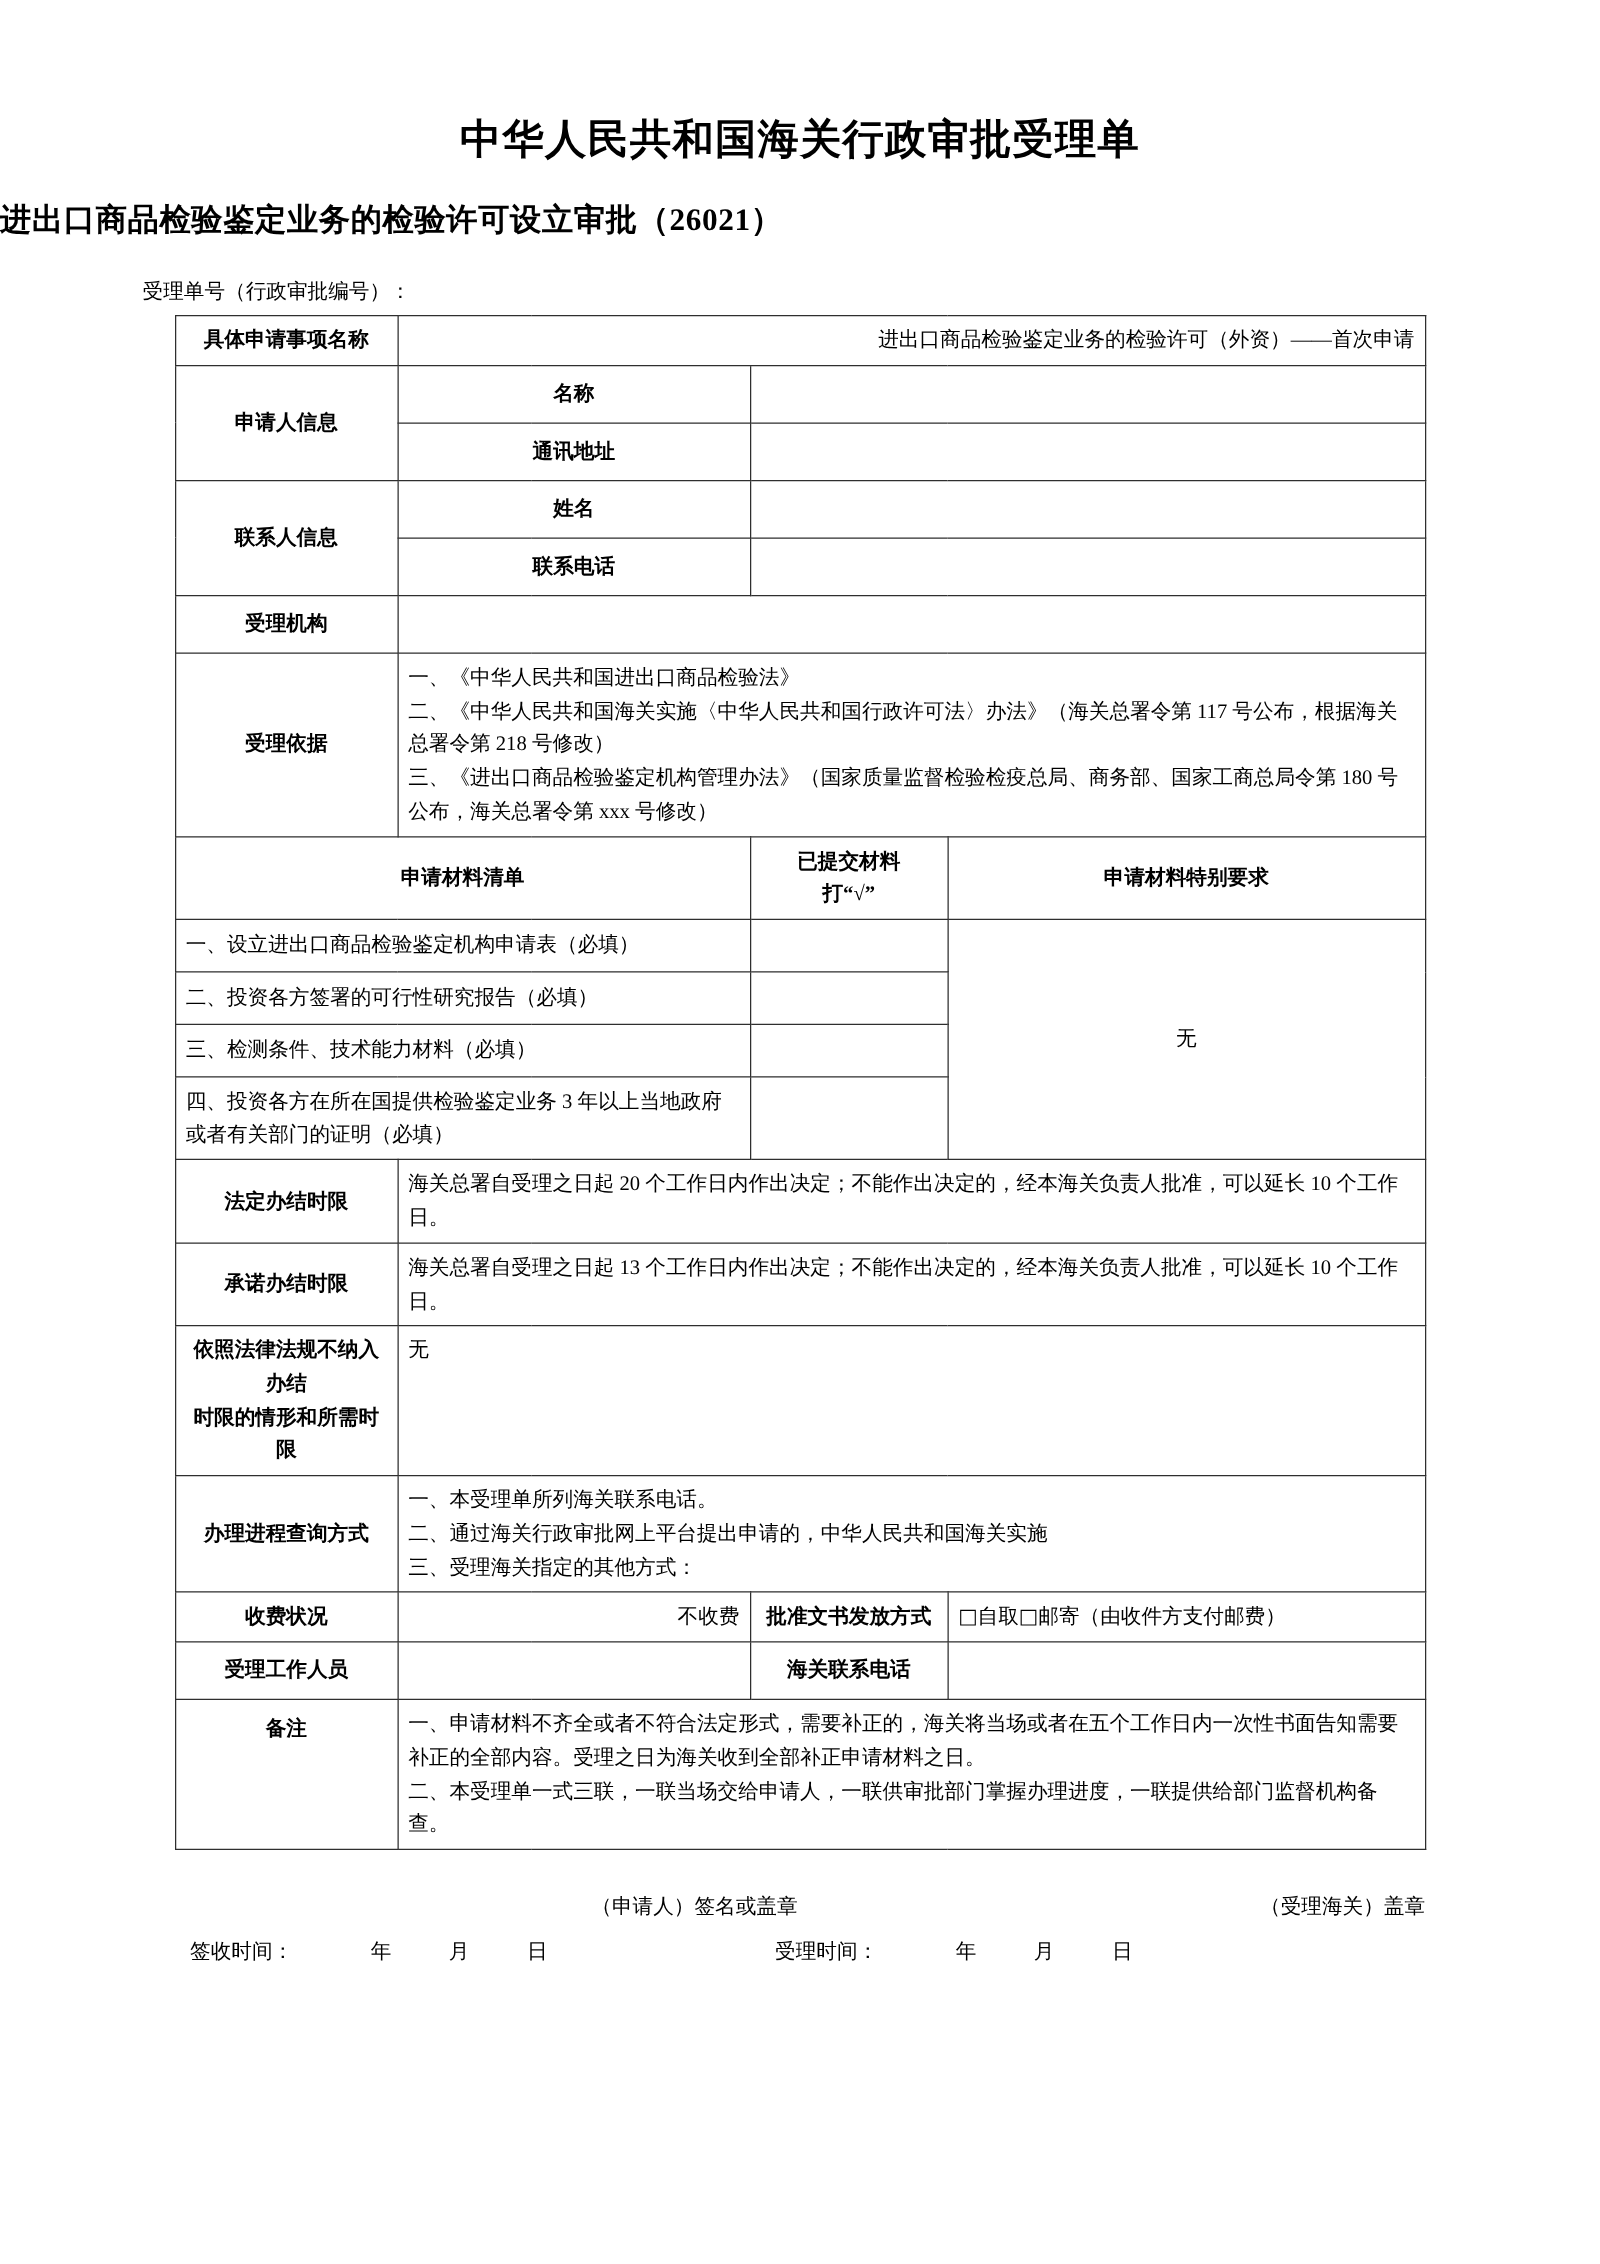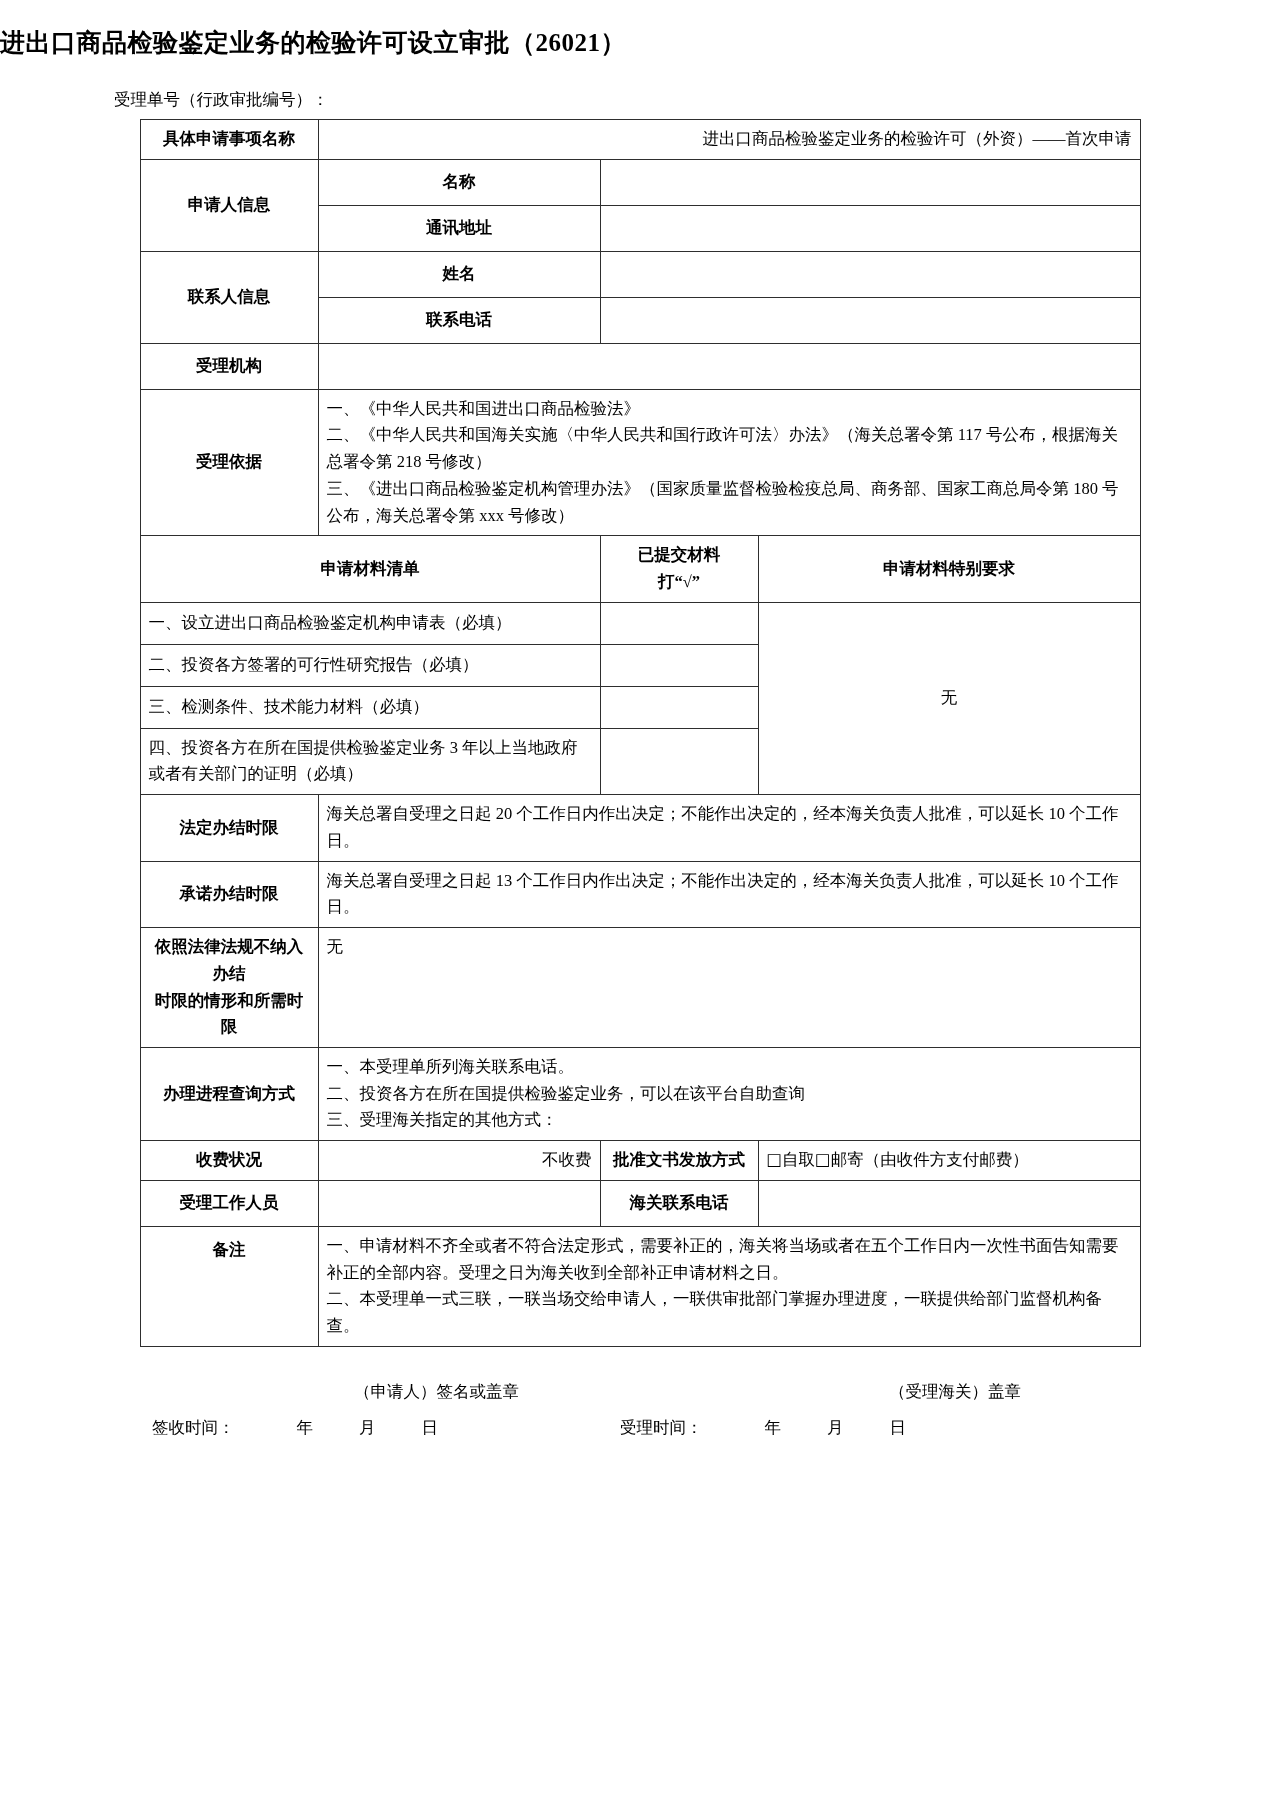--- a/index.html
+++ b/index.html
@@ -77,41 +77,42 @@
   .material-row td { height: 42px; }
   .no-mark { text-align: center; font-size: 17px; }
   .footer {
     width: 1000px;
     margin: 34px auto 0 auto;
     font-size: 16.5px;
     position: relative;
   }
   .sig-row {
     display: flex;
-    justify-content: center;
+    justify-content: flex-end;
     margin-bottom: 14px;
   }
   .sig-left { margin-left: 95px; }
   .sig-right { margin-left: 370px; }
   .time-row {
     display: flex;
     justify-content: flex-start;
     text-align: center;
   }
   .time-left { margin-left: 12px; }
   .time-right { margin-left: 182px; }
   .sp-wide { display: inline-block; width: 62px; }
   .sp-mid { display: inline-block; width: 46px; }
   .checkbox-glyph { font-family: "DejaVu Sans", sans-serif; font-size: 15px; }
 </style>
 </head>
 <body>
 
 <div class="page">
 
+  <div class="title-main">中华人民共和国海关行政审批受理单</div>
   <div class="title-sub">进出口商品检验鉴定业务的检验许可设立审批（26021）</div>
   <div class="docnum">受理单号（行政审批编号）：</div>
 
   <table class="form">
     <colgroup>
       <col style="width:178px">
       <col style="width:107px">
       <col style="width:175px">
       <col style="width:158px">
       <col style="width:382px">
@@ -198,21 +199,21 @@
         <div>依照法律法规不纳入办结</div>
         <div>时限的情形和所需时限</div>
       </td>
       <td class="cell-text" colspan="4" style="height:54px;vertical-align:top;">无</td>
     </tr>
 
     <tr>
       <td class="lbl">办理进程查询方式</td>
       <td class="cell-text" colspan="4">
         <p>一、本受理单所列海关联系电话。</p>
-        <p>二、投资各方在所在国提供检验鉴定业务，可以在该平台自助查询</p>
+        <p>二、通过海关行政审批网上平台提出申请的，中华人民共和国海关实施</p>
         <p>三、受理海关指定的其他方式：</p>
       </td>
     </tr>
 
     <tr>
       <td class="lbl">收费状况</td>
       <td class="ctr" colspan="2">不收费</td>
       <td class="lbl">批准文书发放方式</td>
       <td class="cell-text checkbox-glyph">□自取□邮寄（由收件方支付邮费）</td>
     </tr>

